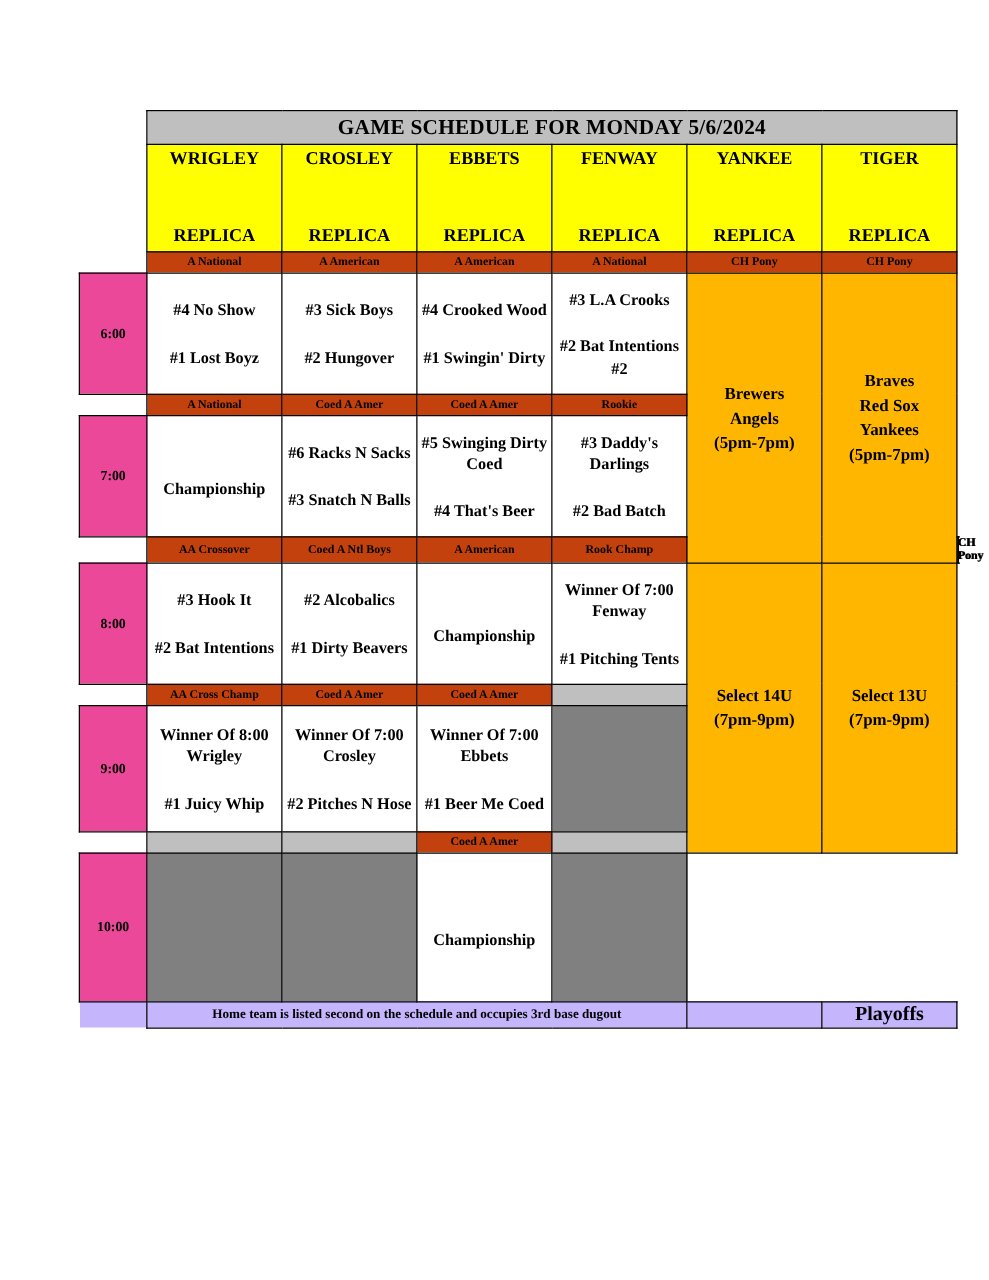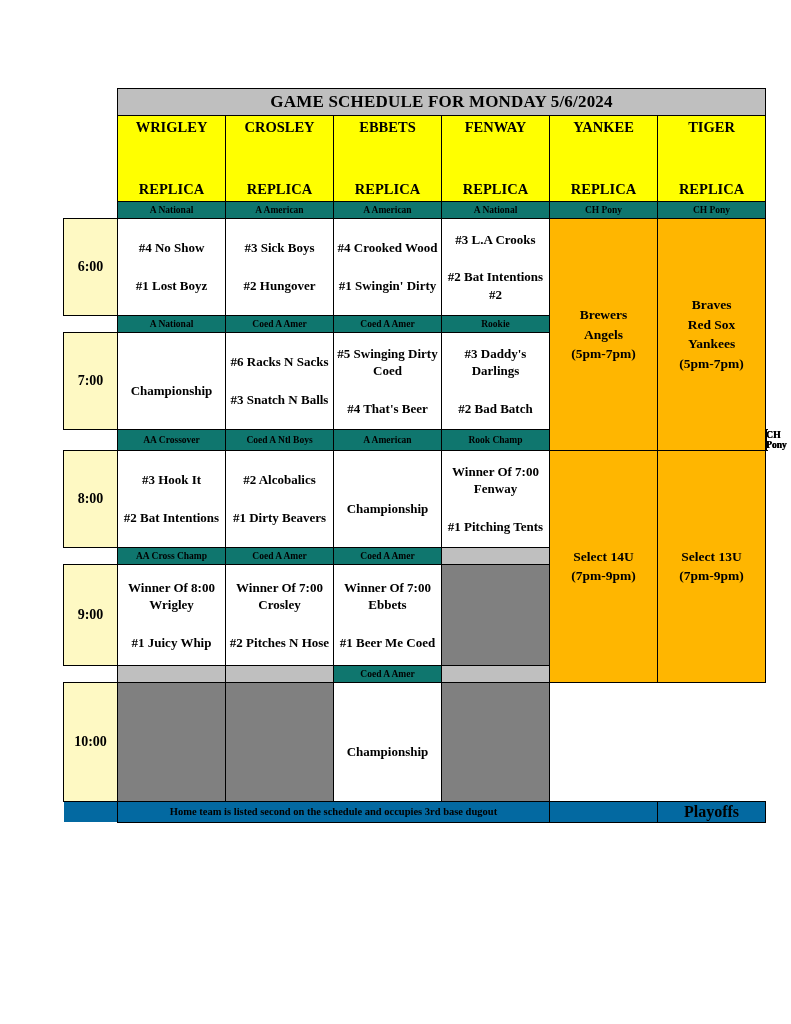--- a/index.html
+++ b/index.html
@@ -51,28 +51,28 @@
     background: #ffff00;
     font-size: 14.5px;
     font-weight: bold;
     height: 60px;
     line-height: 1.55;
   }
   .field-head .l1 { display: block; }
   .field-head .l2 { display: block; margin-top: 40px; }
 
   .div-label {
-    background: #0f766e;
+    background: #c2410c;
     font-size: 9.5px;
     font-weight: bold;
     height: 16px;
   }
   .time-cell {
-    background: #fef9c3;
-    font-size: 14px;
+    background: #ec4899;
+    font-size: 11px;
     font-weight: bold;
     border-right: 1px solid #000;
   }
   .game-cell {
     background: #ffffff;
     font-size: 13px;
     font-weight: bold;
     line-height: 1.35;
     padding: 4px 3px;
   }
@@ -85,21 +85,21 @@
   .grey-label { background: #bfbfbf; }
   .orange-cell {
     background: #ffb600;
     font-size: 13.5px;
     font-weight: bold;
     line-height: 1.45;
   }
   .orange-cell span { display: block; }
 
   .footer-row td {
-    background: #0369a1;
+    background: #c4b5fd;
     height: 20px;
   }
   .footer-note {
     font-size: 10.5px;
     font-weight: bold;
     text-align: left;
     padding-left: 5px;
   }
   .footer-playoffs {
     font-size: 16px;

